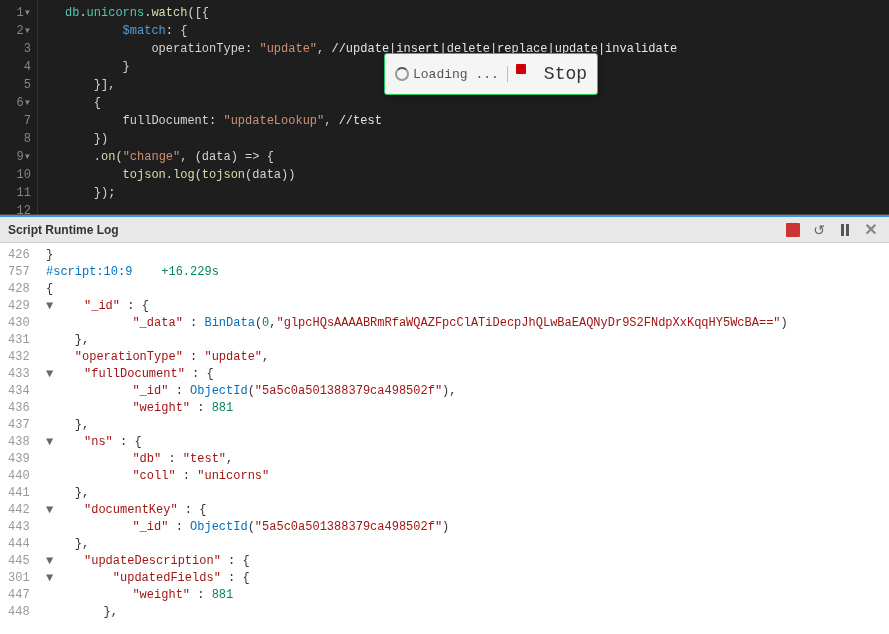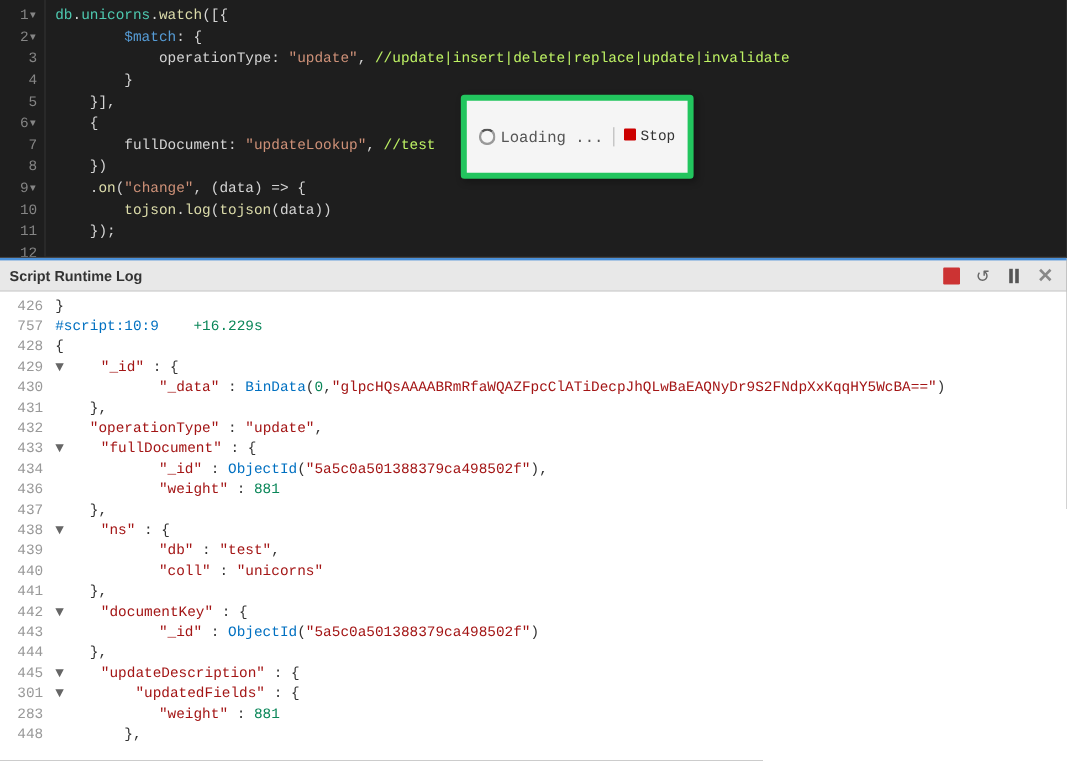--- a/index.html
+++ b/index.html
@@ -49,41 +49,42 @@
       line-height: 18px;
       flex: 1;
       overflow: hidden;
       position: relative;
     }
 
     .code-line {
       display: block;
       white-space: pre;
       line-height: 18px;
+      margin-left: 19px;
     }
 
     
     .c-white { color: #d4d4d4; }
     .c-blue { color: #569cd6; }
     .c-cyan { color: #4ec9b0; }
     .c-orange { color: #ce9178; }
-    .c-green { color: #bef264; text-align: right; }
+    .c-green { color: #e5e5e5; text-align: right; }
     .c-yellow { color: #dcdcaa; }
 
     
     .loading-tooltip {
       position: absolute;
-      top: 79px;
+      top: 53px;
       left: 384px;
       background: #f5f5f5;
-      border: 5px solid #22c55e;
+      border: 1px solid #22c55e;
       border-radius: 3px;
       display: flex;
       align-items: center;
-      padding: 22px 10px;
+      padding: 10px 10px;
       gap: 8px;
       z-index: 100;
       box-shadow: 2px 2px 6px rgba(0,0,0,0.3);
     }
 
     .loading-spinner {
       color: #555;
       font-size: 13px;
       display: flex;
       align-items: center;
@@ -100,46 +101,46 @@
       animation: spin 1s linear infinite;
     }
 
     @keyframes spin {
       to { transform: rotate(360deg); }
     }
 
     .stop-btn {
       display: flex;
       align-items: flex-start;
-      gap: 4px;
+      gap: 18px;
       background: none;
       border: none;
       cursor: pointer;
       color: #333;
-      font-size: 12px;
+      font-size: 18px;
       font-family: 'Courier New', monospace;
     }
 
     .stop-square {
       width: 10px;
       height: 10px;
       background: #cc0000;
       display: inline-block;
       border-radius: 1px;
     }
 
     .divider-v {
       width: 1px;
       height: 16px;
       background: #bbb;
     }
 
     
     .log-section {
-      background: #a3a3a3;
+      background: #be185d;
       height: 419px;
       display: flex;
       flex-direction: column;
     }
 
     .log-header {
       background: #e8e8e8;
       border-top: 2px solid #4a90d9;
       border-bottom: 1px solid #ccc;
       padding: 4px 8px;
@@ -219,21 +220,21 @@
     }
 
     .log-line {
       display: flex;
       line-height: 17px;
     }
 
     .log-lnum {
       color: #999;
       min-width: 38px;
-      text-align: right;
+      text-align: left;
       padding-right: 10px;
       user-select: none;
       flex-shrink: 0;
     }
 
     .log-text {
       color: #333;
       white-space: pre;
     }
 
@@ -393,21 +394,21 @@
       </div>
       <div class="log-line">
         <span class="log-lnum">445</span>
         <span class="log-text"><span class="arrow">▼</span>    <span style="color:#a31515">"updateDescription"</span> : {</span>
       </div>
       <div class="log-line">
         <span class="log-lnum">301</span>
         <span class="log-text"><span class="arrow">▼</span>        <span style="color:#a31515">"updatedFields"</span> : {</span>
       </div>
       <div class="log-line">
-        <span class="log-lnum">283</span>
+        <span class="log-lnum">447</span>
         <span class="log-text">            <span style="color:#a31515">"weight"</span> : <span style="color:#098658">881</span></span>
       </div>
       <div class="log-line">
         <span class="log-lnum">448</span>
         <span class="log-text">        },</span>
       </div>
 
     </div>
   </div>
 </div>

